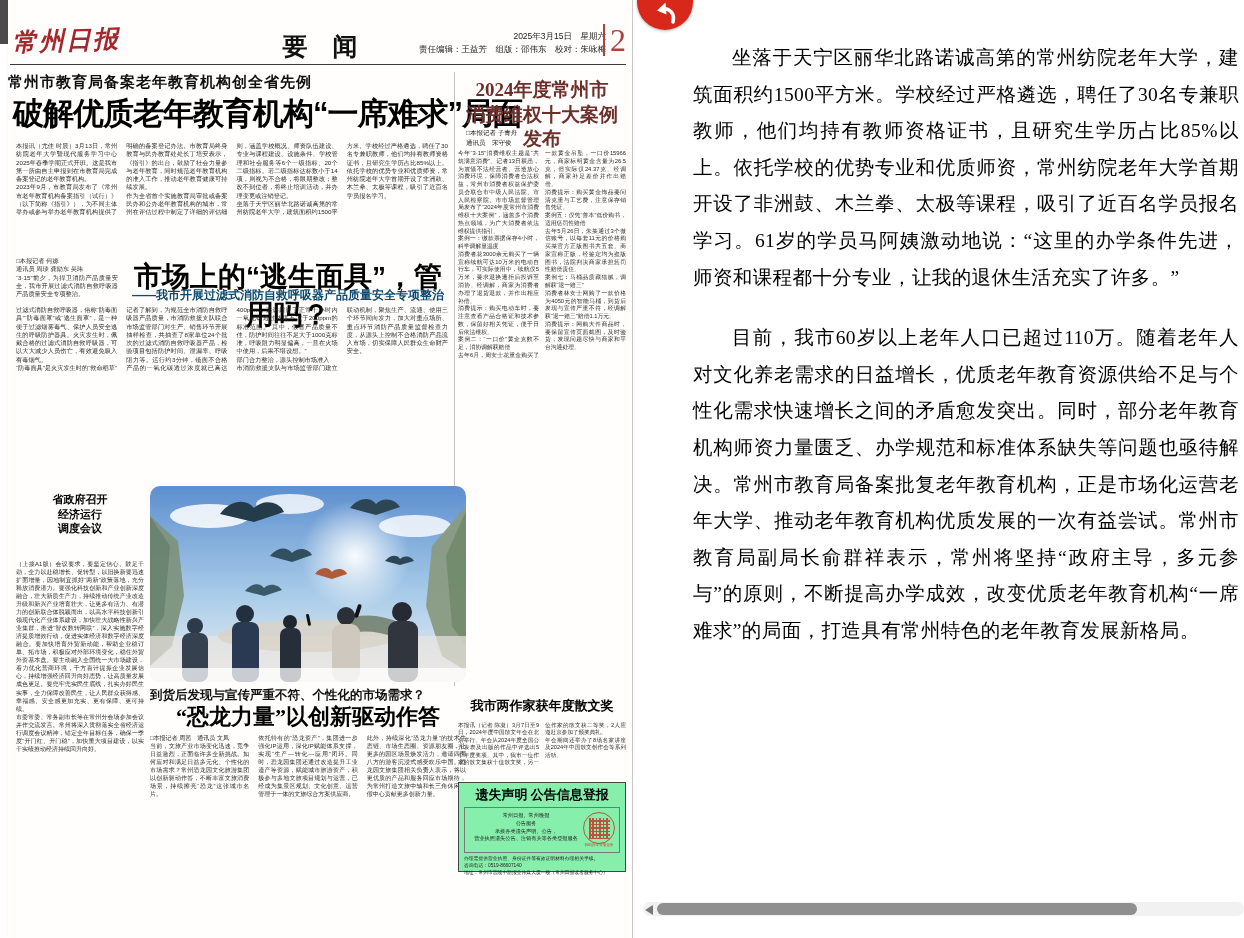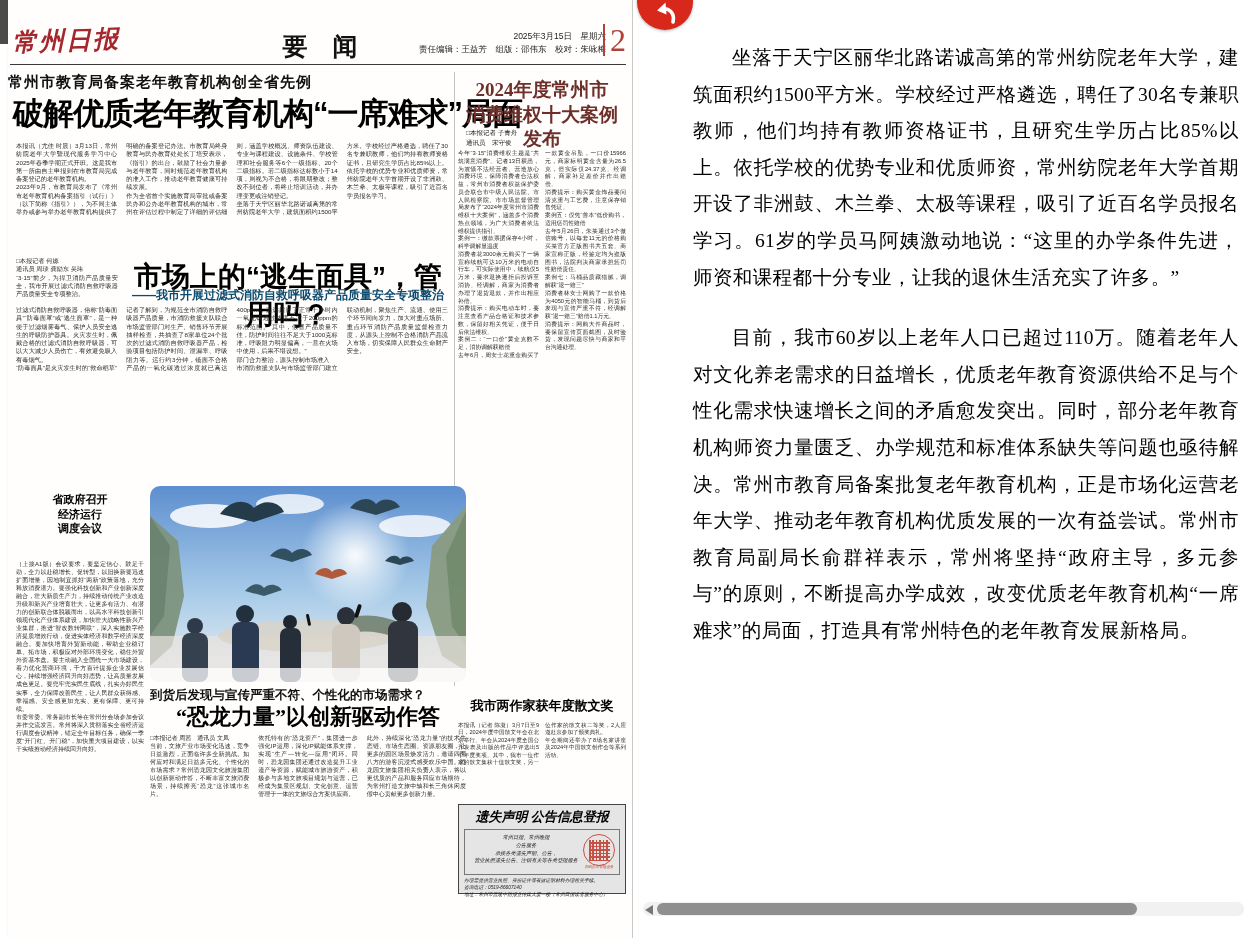--- a/index.html
+++ b/index.html
@@ -52,21 +52,21 @@
         overflow:hidden;}
   .caption-q{position:absolute;left:142px;top:687px;width:320px;font-size:12.5px;font-weight:600;color:#111;}
   .dino-head{position:absolute;left:142px;top:702px;width:316px;text-align:center;
         font-family:"Liberation Serif","DejaVu Serif",serif;font-weight:700;font-size:22px;color:#000;}
   .dino-cols{position:absolute;left:142px;top:734px;width:316px;height:198px;font-size:6px;}
   
   .essay-head{position:absolute;left:450px;top:697px;width:168px;text-align:center;
         font-family:"Liberation Serif","DejaVu Serif",serif;font-weight:700;font-size:13px;color:#000;}
   .essay-cols{position:absolute;left:450px;top:722px;width:168px;height:56px;font-size:5.6px;}
   
-  .nbox{position:absolute;left:450px;top:804px;width:166px;height:88px;border:1px solid #444;background:#e5e5e5;font-style:italic;}
+  .nbox{position:absolute;left:450px;top:782px;width:166px;height:88px;border:1px solid #444;background:#86efac;}
   .nbox-title{margin-top:3px;text-align:center;font-family:"Liberation Serif","DejaVu Serif",serif;
         font-weight:700;font-size:13px;color:#000;}
   .nbox-inner{position:relative;margin:3px 5px 2px 5px;border:1px solid #777;height:44px;}
   .nbox-service{padding:4px 38px 0 6px;font-size:5.2px;line-height:1.5;text-align:center;
         white-space:pre-line;color:#222;}
   .seal{position:absolute;right:4px;top:4px;width:30px;height:30px;border-radius:50%;
         border:1.5px solid #c0392b;
         background-image:repeating-linear-gradient(0deg,#c0392b 0 1.5px,transparent 1.5px 3.5px),
                          repeating-linear-gradient(90deg,#c0392b 0 1.5px,transparent 1.5px 3.5px);
         background-size:70% 70%;background-position:center;background-repeat:no-repeat;opacity:.85;}

